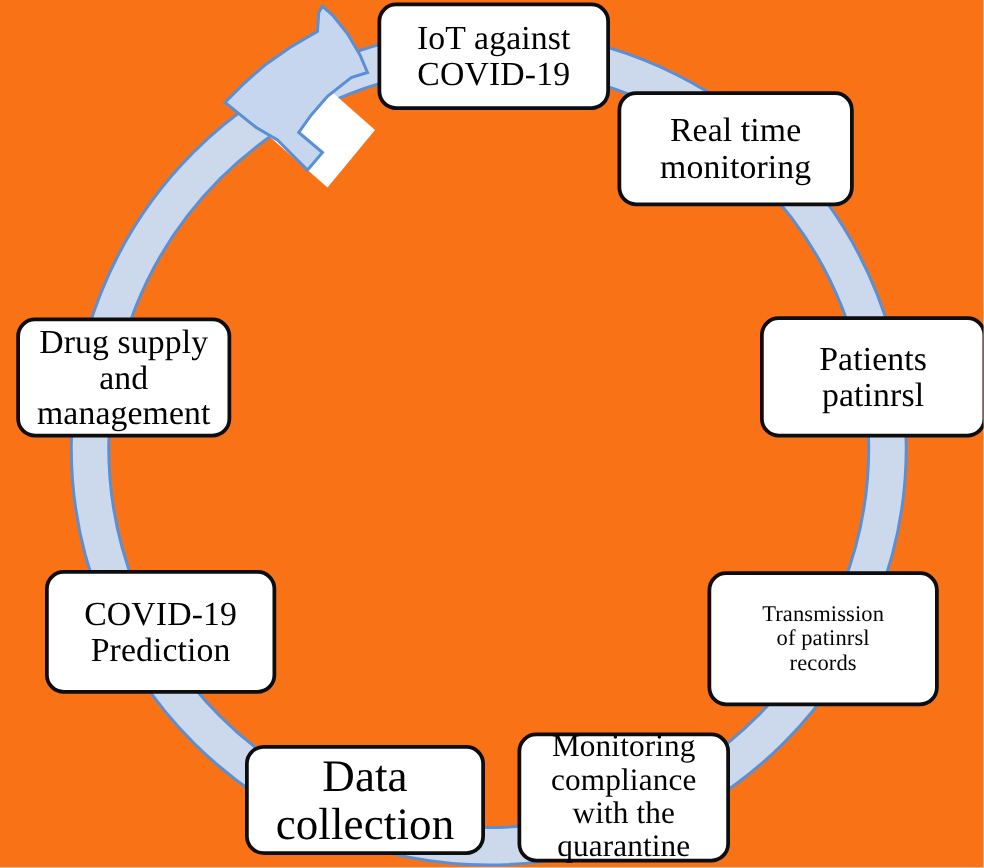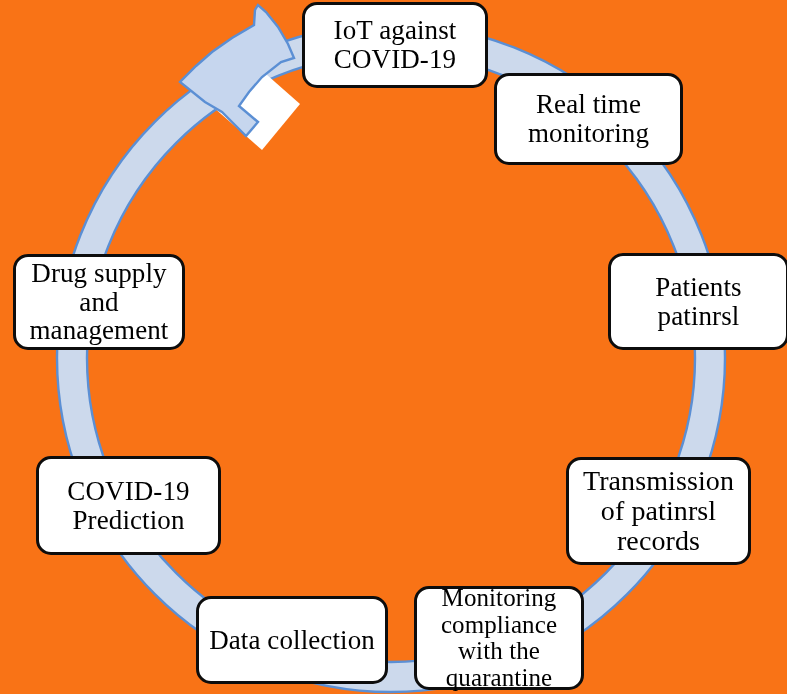--- a/index.html
+++ b/index.html
@@ -42,23 +42,23 @@
   }
   .node span {
     display: block;
     width: 100%;
     padding: 0 4px;
   }
   
   #node-iot        { left: 302px; top: 2px;   width: 186px; height: 86px;  font-size: 27px; }
   #node-realtime   { left: 494px; top: 73px;  width: 189px; height: 92px;  font-size: 27px; }
   #node-patients   { left: 608px; top: 253px; width: 181px; height: 97px;  font-size: 27px; }
-  #node-transmission { left: 566px; top: 457px; width: 185px; height: 108px; font-size: 28px; }
+  #node-transmission { left: 566px; top: 457px; width: 185px; height: 108px; font-size: 18px; }
   #node-quarantine { left: 414px; top: 586px; width: 170px; height: 104px; font-size: 25px; }
-  #node-datacol    { left: 196px; top: 596px; width: 192px; height: 88px;  font-size: 27px; }
+  #node-datacol    { left: 196px; top: 596px; width: 192px; height: 88px;  font-size: 36px; }
   #node-prediction { left: 36px;  top: 456px; width: 185px; height: 99px;  font-size: 27px; }
   #node-drug       { left: 2px;   top: 254px; width: 172px; height: 96px;  font-size: 27px; margin-left: 11px; }
   #node-smarticr   { left: 104px; top: 75px;  width: 189px; height: 90px;  font-size: 27px; }
 </style>
 </head>
 <body>
 
 <div id="diagram">
 
   <svg id="ring-layer" viewBox="0 0 787 694" width="787" height="694" xmlns="http://www.w3.org/2000/svg">

